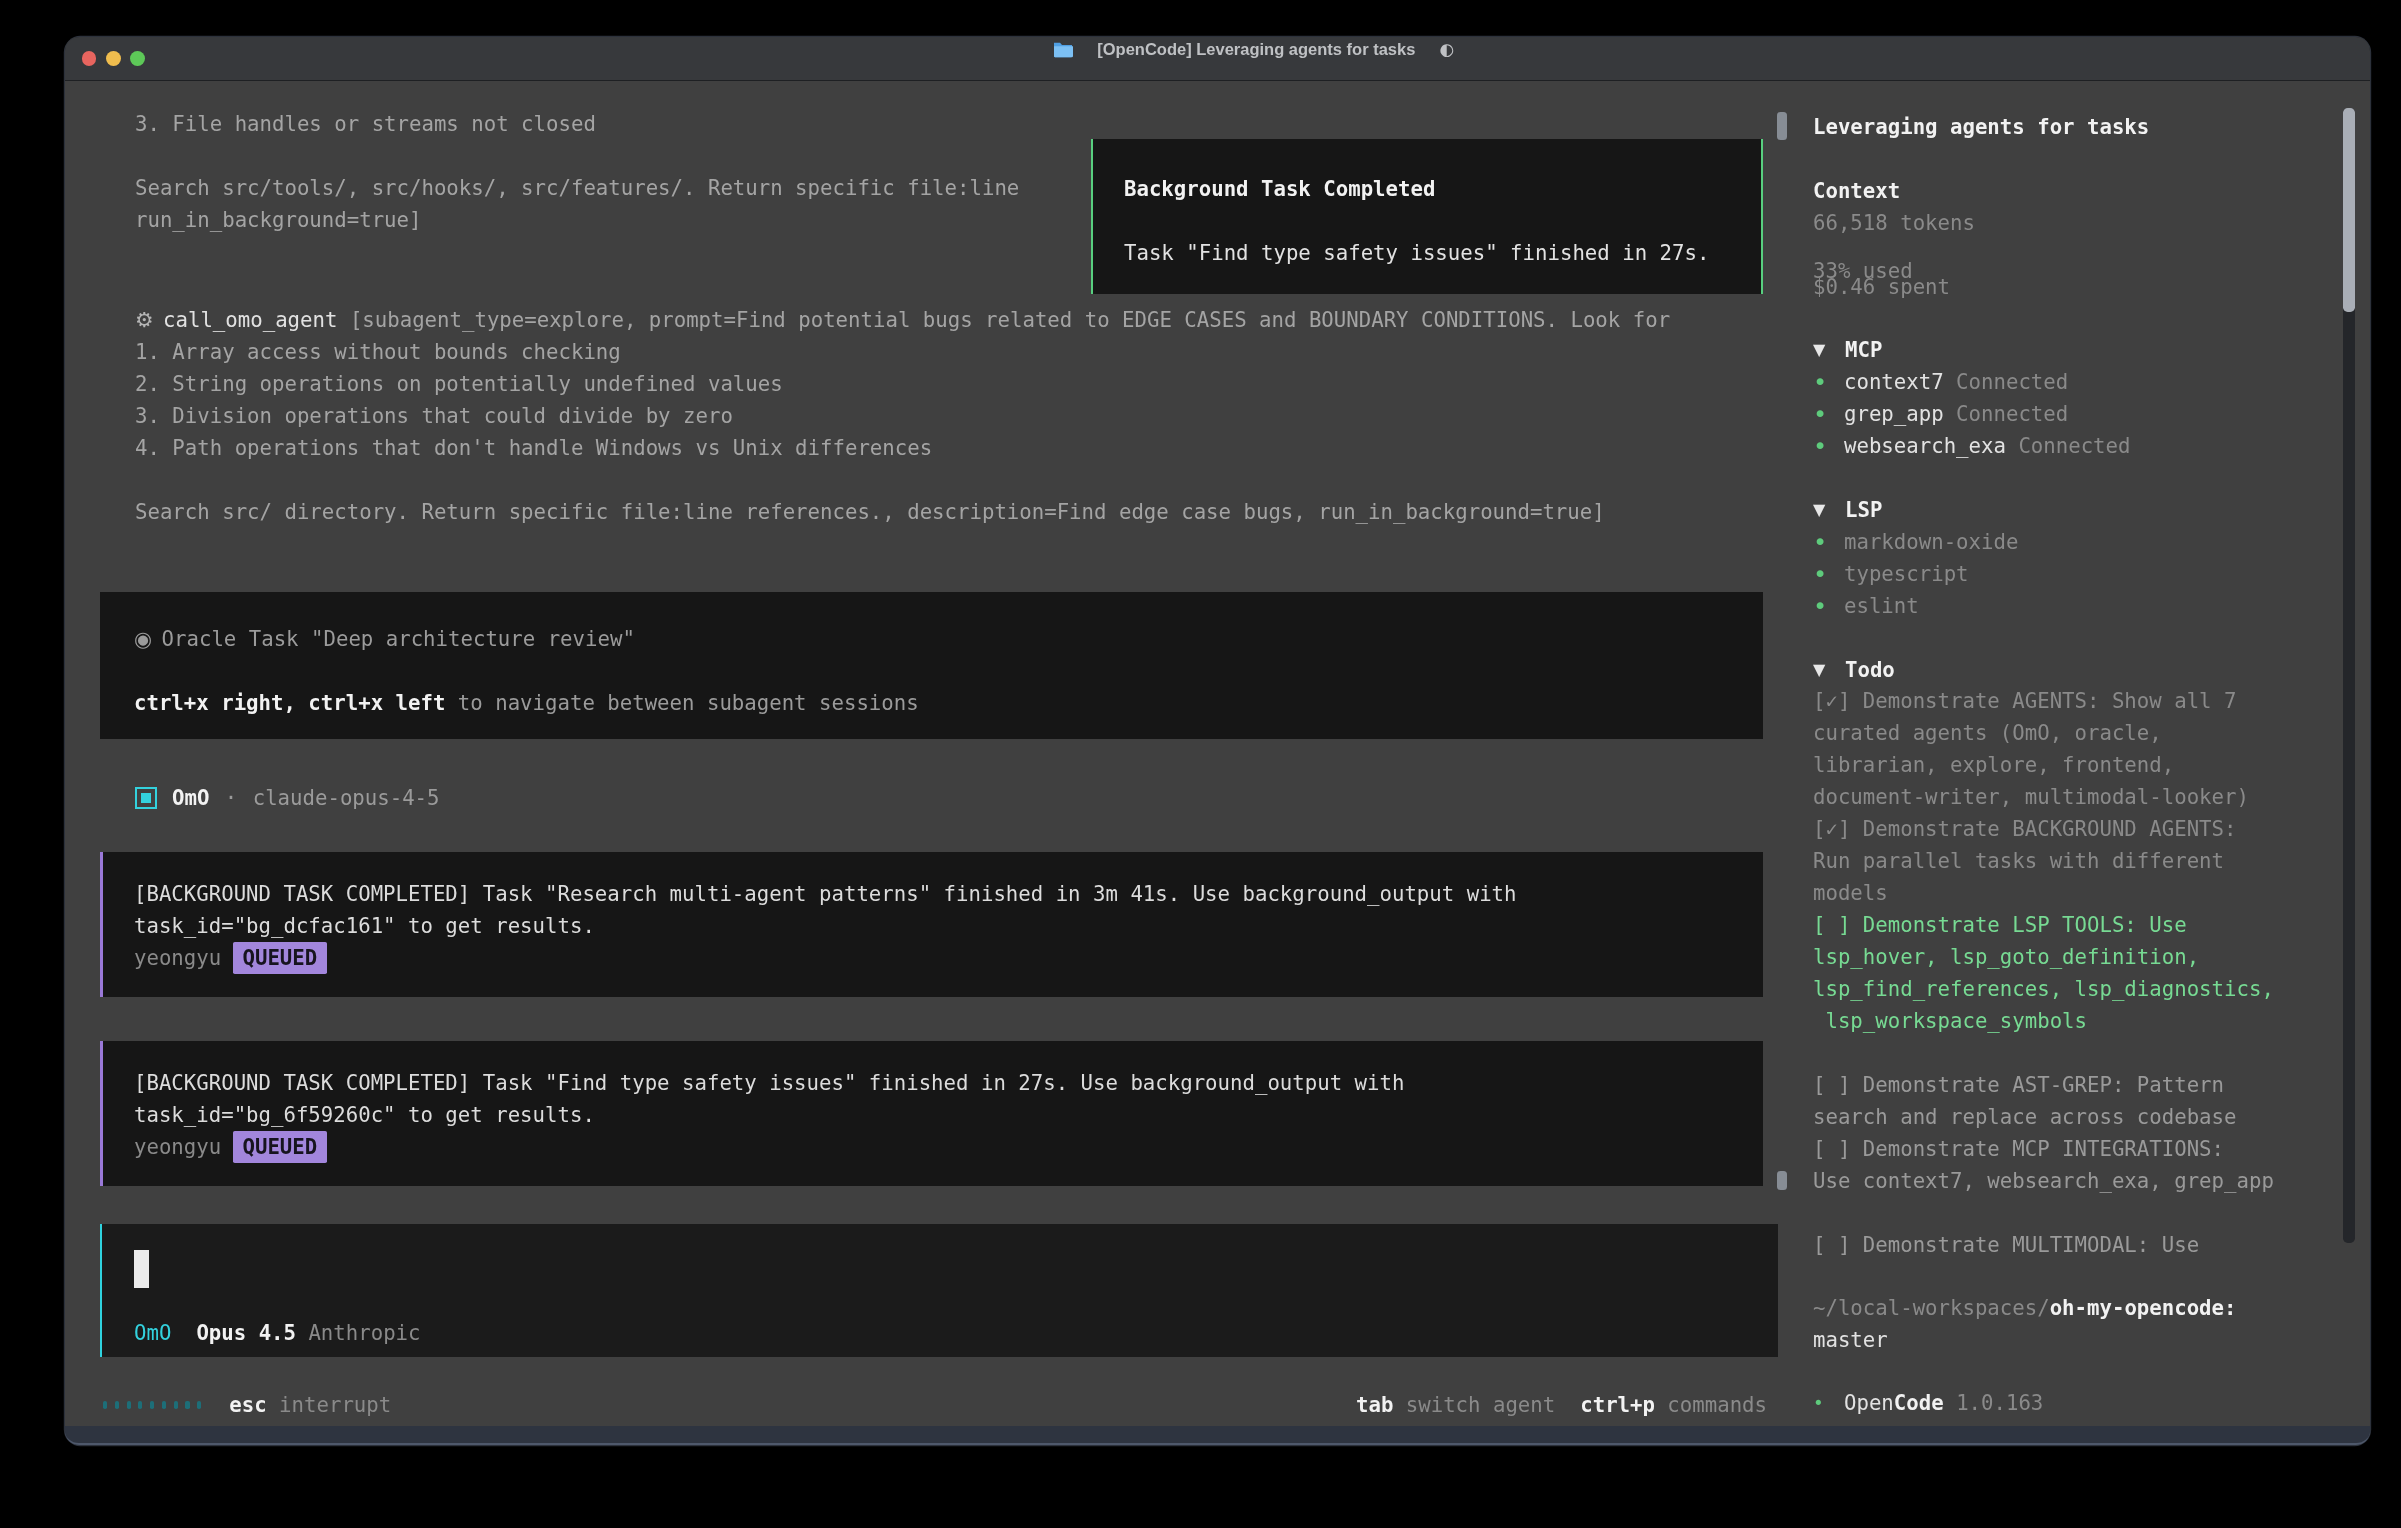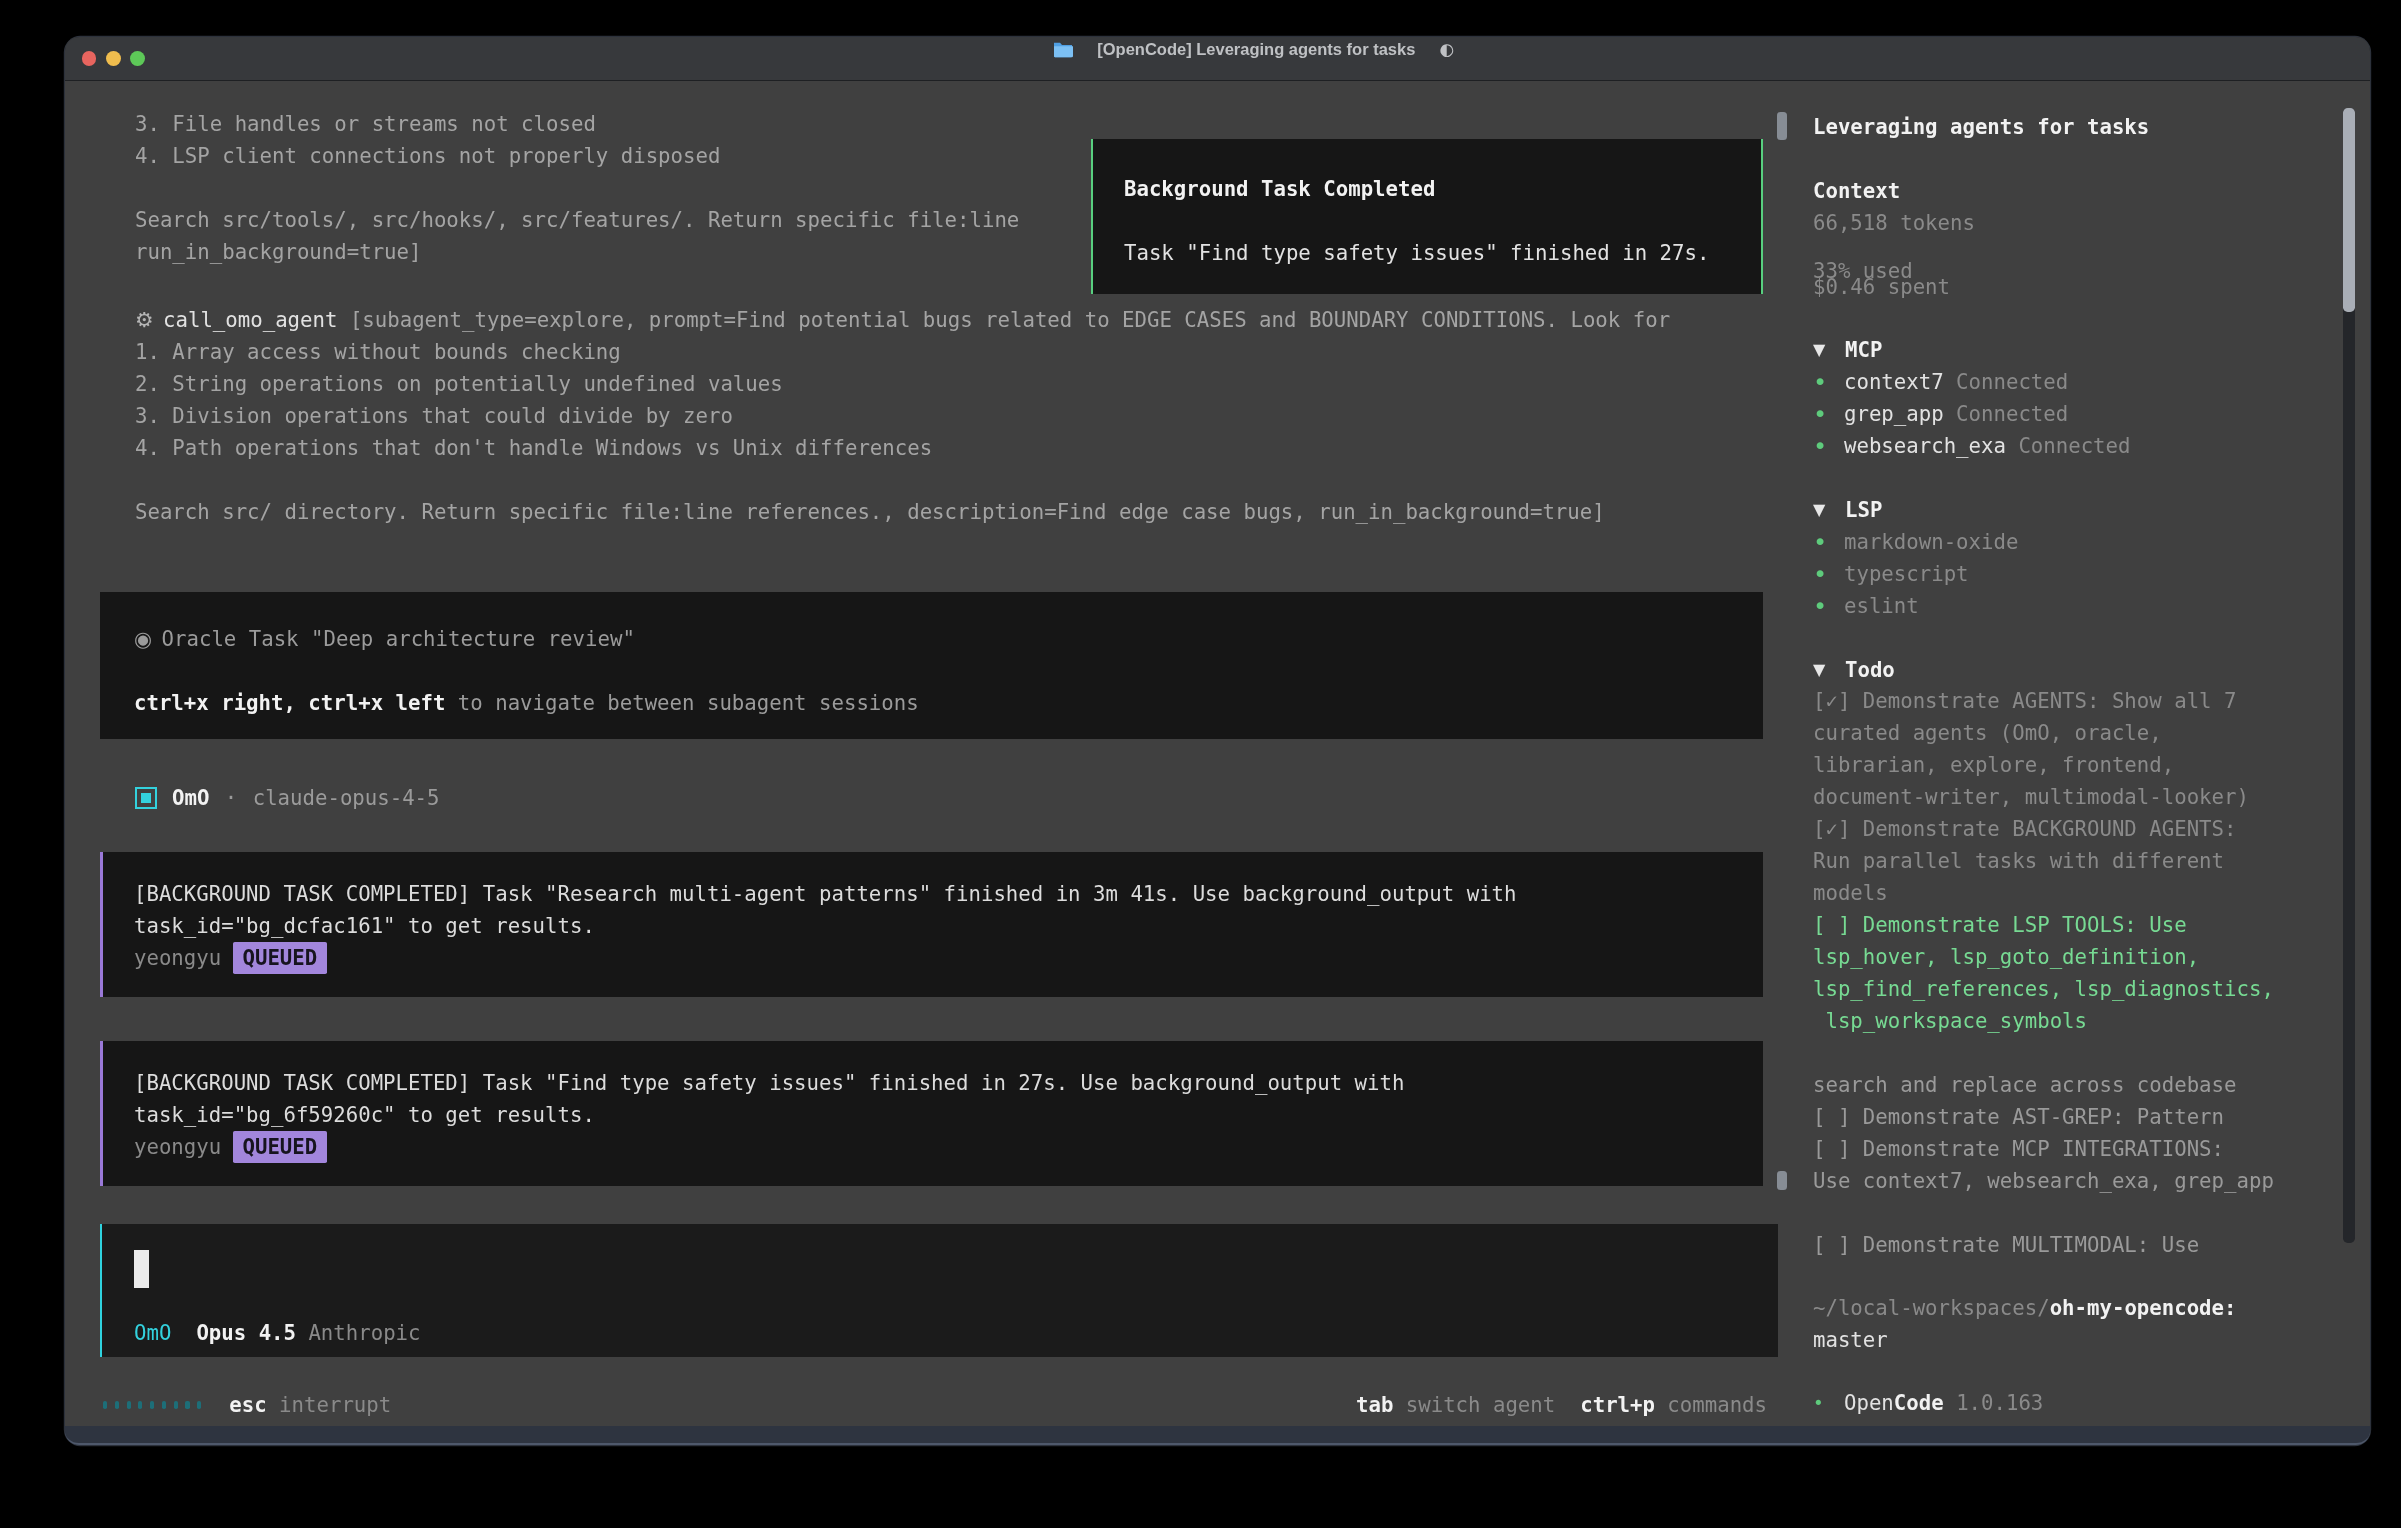--- a/index.html
+++ b/index.html
@@ -93,21 +93,20 @@
       </span>
       <span>[OpenCode] Leveraging agents for tasks</span>
       <span style="font-family:'DejaVu Sans',sans-serif;">◐</span>
     </div>
   </div>
 
   <div class="content mono">
 
     <div class="topblock">
       <div class="tline">3. File handles or streams not closed</div>
-      <div class="tline">4. LSP client connections not properly disposed</div>
       <div class="tline"></div>
       <div class="tline">Search src/tools/, src/hooks/, src/features/. Return specific file:line</div>
       <div class="tline">run_in_background=true]</div>
     </div>
 
     <div class="notif">
       <div class="tline bw">Background Task Completed</div>
       <div class="tline"></div>
       <div class="tline white">Task "Find type safety issues" finished in 27s.</div>
     </div>
@@ -241,22 +240,22 @@
         <div class="todo-line done">librarian, explore, frontend,</div>
         <div class="todo-line done">document-writer, multimodal-looker)</div>
         <div class="todo-line done">[✓] Demonstrate BACKGROUND AGENTS:</div>
         <div class="todo-line done">Run parallel tasks with different</div>
         <div class="todo-line done">models</div>
         <div class="todo-line current">[ ] Demonstrate LSP TOOLS: Use</div>
         <div class="todo-line current">lsp_hover, lsp_goto_definition,</div>
         <div class="todo-line current">lsp_find_references, lsp_diagnostics,</div>
         <div class="todo-line current"> lsp_workspace_symbols</div>
         <div class="todo-line"></div>
+        <div class="todo-line pending">[ ] Demonstrate AST-GREP: Pattern</div>
         <div class="todo-line pending">search and replace across codebase</div>
-        <div class="todo-line pending">[ ] Demonstrate AST-GREP: Pattern</div>
         <div class="todo-line pending">[ ] Demonstrate MCP INTEGRATIONS:</div>
         <div class="todo-line pending">Use context7, websearch_exa, grep_app</div>
         <div class="todo-line"></div>
         <div class="todo-line pending">[ ] Demonstrate MULTIMODAL: Use</div>
       </div>
 
       <div class="sb-line" style="top:1211px;"><span class="dim">~/local-workspaces/</span><span class="bw">oh-my-opencode:</span></div>
       <div class="sb-line white" style="top:1243px;text-align:right;">master</div>
 
       <div style="position:absolute;top:1306px;height:32px;">

